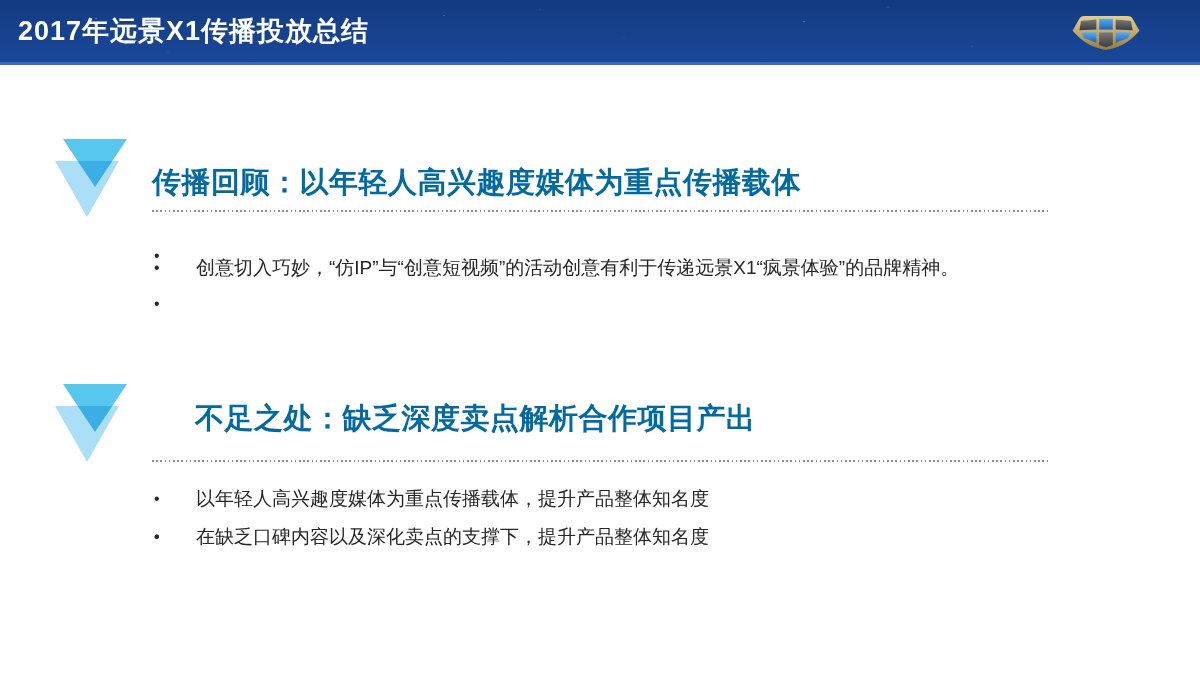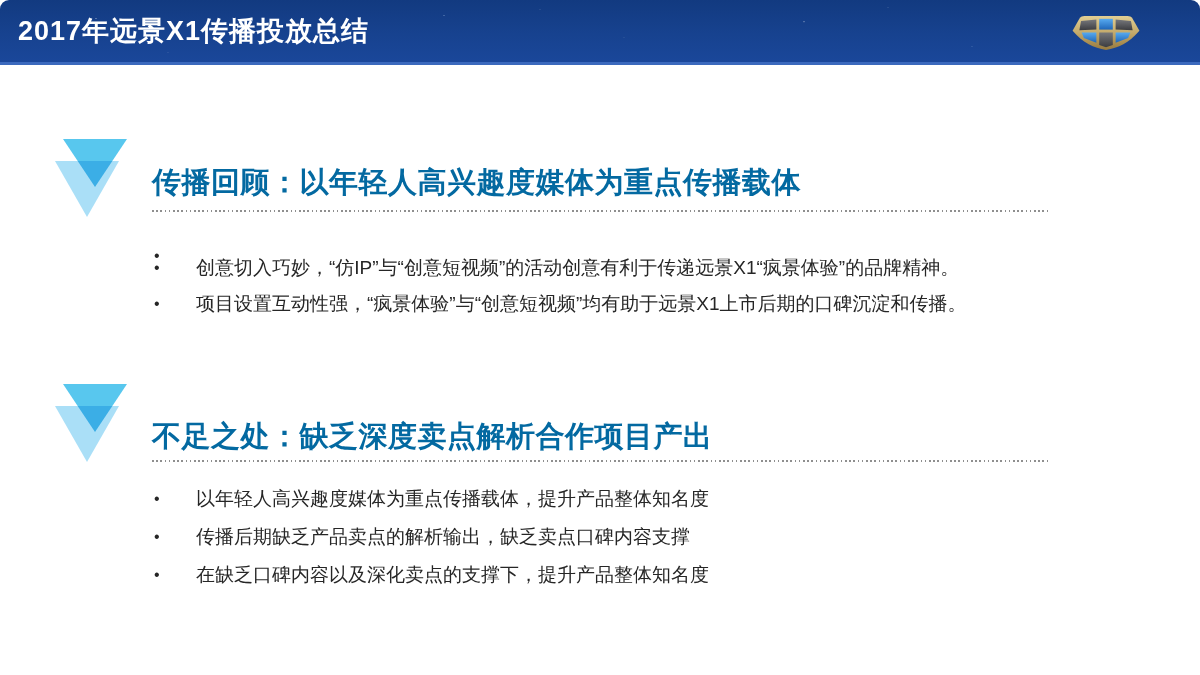--- a/index.html
+++ b/index.html
@@ -1,20 +1,19 @@
 <!DOCTYPE html>
 <html><head>
 <meta charset="utf-8">
 <style>
   html,body{margin:0;padding:0;background:#ffffff;}
   .slide{
     position:relative;width:1200px;height:675px;overflow:hidden;
     background:#ffffff;
     font-family:"Liberation Sans","DejaVu Sans",sans-serif;
-    border-radius:9px;
   }
   
   .header{
     position:absolute;left:0;top:0;width:1200px;height:62px;
     background:
       radial-gradient(1.5px 1.5px at 8% 30%,rgba(255,255,255,.55),transparent 70%),
       radial-gradient(1px 1px at 22% 70%,rgba(255,255,255,.4),transparent 70%),
       radial-gradient(1.5px 1.5px at 37% 25%,rgba(200,225,255,.45),transparent 70%),
       radial-gradient(1px 1px at 52% 60%,rgba(255,255,255,.35),transparent 70%),
       radial-gradient(1.5px 1.5px at 67% 35%,rgba(255,255,255,.5),transparent 70%),
@@ -101,40 +100,38 @@
     <ul class="bullets" style="top:244px;">
       <li>
         <span class="b-dot">•</span>
       </li>
       <li>
         <span class="b-dot">•</span>
         <span>创意切入巧妙，“仿IP”与“创意短视频”的活动创意有利于传递远景X1“疯景体验”的品牌精神。</span>
       </li>
       <li>
         <span class="b-dot">•</span>
-        <span>项目设置互动性强，“疯景体验”与“创意短视频”均有助于远景X1上市后期的口碑沉淀和传播。</span>
       </li>
     </ul>
   </div>
 
   <div class="s2">
     <svg class="marker" style="left:52px;top:381px;" viewBox="0 0 80 84" xmlns="http://www.w3.org/2000/svg">
       <polygon points="11,3 75,3 43,51" fill="#58c7ee" style="mix-blend-mode:multiply"></polygon>
       <polygon points="3,25 67,25 35,81" fill="#aadff7" style="mix-blend-mode:multiply"></polygon>
     </svg>
-    <h2 class="section-heading" style="top:417px;">不足之处：缺乏深度卖点解析合作项目产出</h2>
+    <h2 class="section-heading" style="top:399px;margin-left:43px;">不足之处：缺乏深度卖点解析合作项目产出</h2>
     <div class="dotline" style="top:460px;"></div>
     <ul class="bullets" style="top:487px;">
       <li>
         <span class="b-dot">•</span>
         <span>以年轻人高兴趣度媒体为重点传播载体，提升产品整体知名度</span>
       </li>
       <li>
         <span class="b-dot">•</span>
-        <span>传播后期缺乏产品卖点的解析输出，缺乏卖点口碑内容支撑</span>
       </li>
       <li>
         <span class="b-dot">•</span>
         <span>在缺乏口碑内容以及深化卖点的支撑下，提升产品整体知名度</span>
       </li>
     </ul>
   </div>
 
 </div>
 

